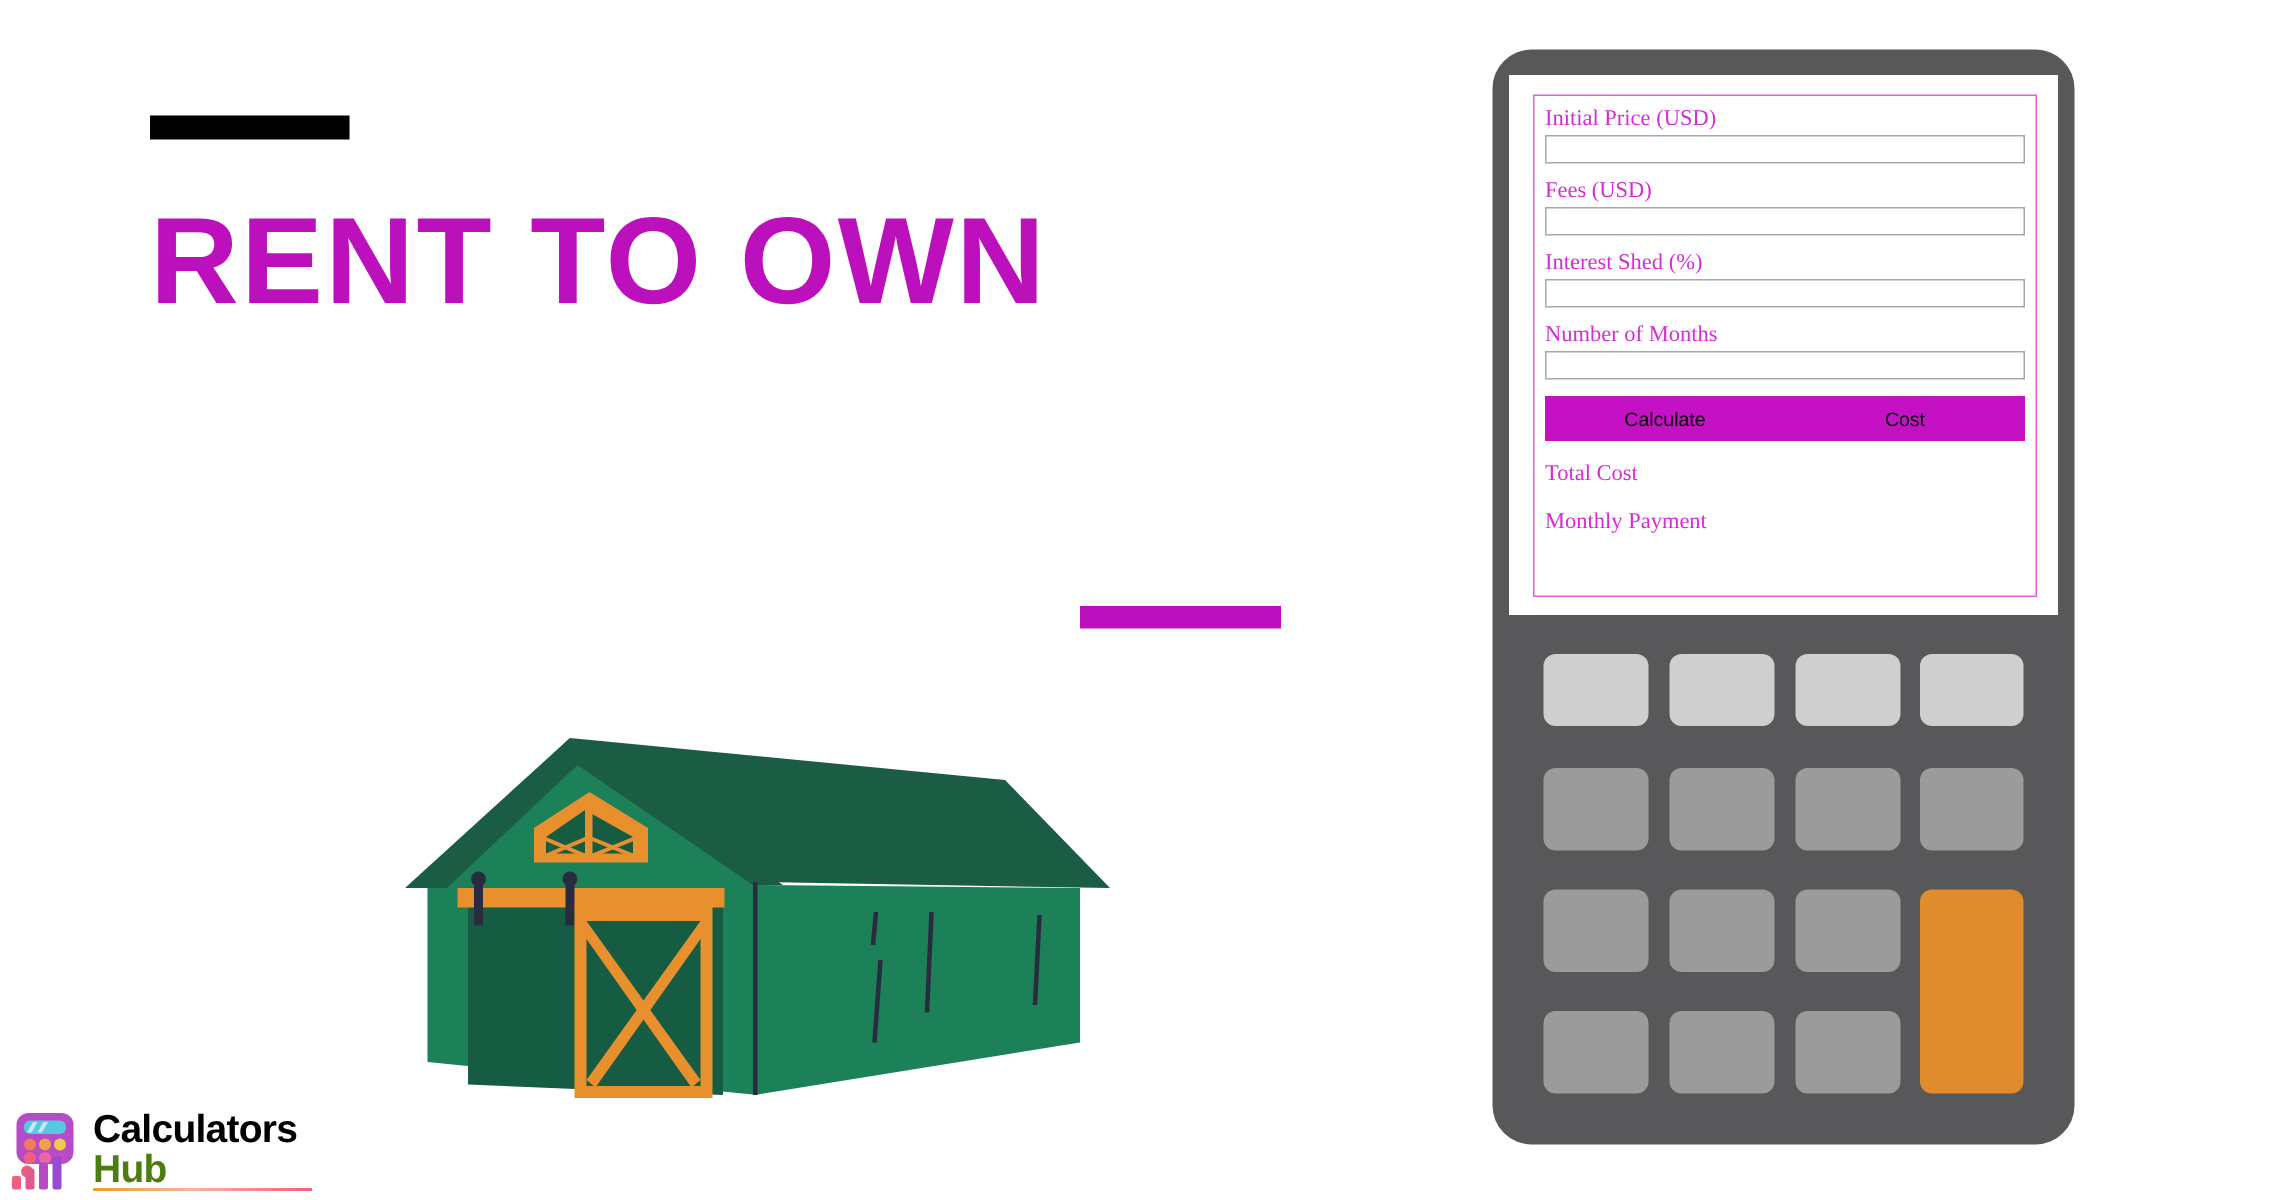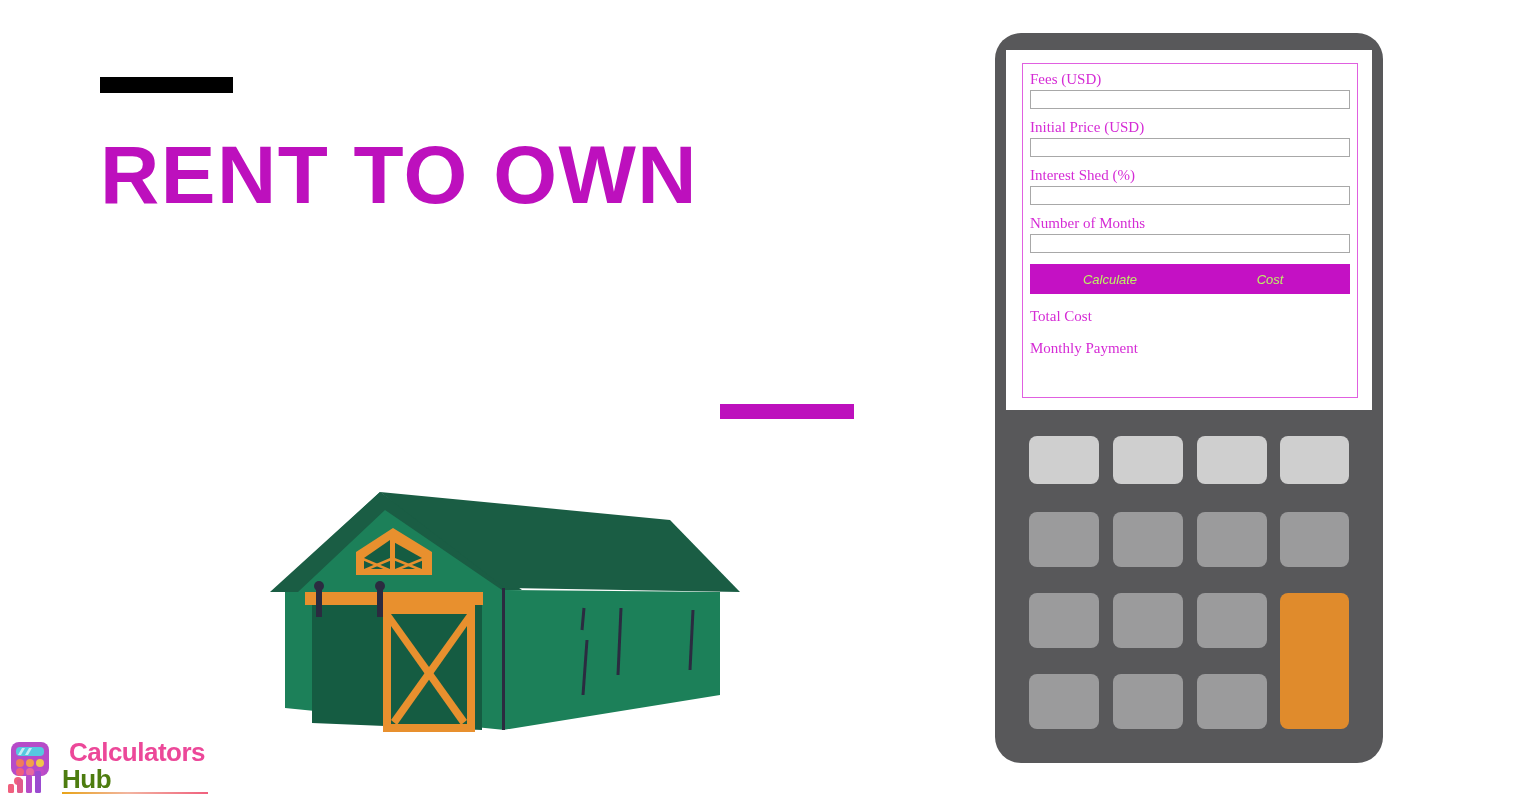--- a/index.html
+++ b/index.html
@@ -79,21 +79,21 @@
     width: 150px;
   }
   .logo-word {
     font-family: "Liberation Sans", sans-serif;
     font-weight: bold;
     font-size: 26px;
     line-height: 27px;
     letter-spacing: -0.5px;
     margin: 0;
   }
-  .logo-word.calculators { color: #ec4899; text-align: center; }
+  .logo-word.calculators { color: #000000; }
   .logo-word.hub { color: #4d7c0f; }
   #logo-underline {
     position: absolute;
     left: 56px; top: 52px;
     width: 146px; height: 2px;
     background: linear-gradient(to right, #E8A317 0%, #F2B5A0 45%, #F0607E 100%);
   }
 
   
   #calculator-device {
@@ -147,26 +147,25 @@
     width: 100%;
     height: 30px;
     background: #C411C4;
     margin-top: 11px;
     margin-bottom: 13px;
   }
   .calc-btn {
     flex: 1;
     border: none;
     background: transparent;
-    color: #bef264;
+    color: #000000;
     font-family: "Liberation Sans", sans-serif;
     font-size: 13px;
     cursor: pointer;
     padding: 0;
-    font-style: italic;
   }
 
   .result-row {
     font-family: "Liberation Serif", serif;
     font-size: 15px;
     color: #D52BD5;
     line-height: 18px;
     margin-bottom: 14px;
   }
 
@@ -306,26 +305,26 @@
 
 </div>
 
 <div id="calculator-device"></div>
 
 <div id="calculator-screen"></div>
 
 <div id="calculator-form">
 
   <div class="field-group">
+    <label class="field-label">Initial Price (USD)</label>
+    <input class="field-input" type="text" placeholder="" style="">
+  </div>
+
+  <div class="field-group">
     <label class="field-label">Fees (USD)</label>
-    <input class="field-input" type="text" placeholder="" style="">
-  </div>
-
-  <div class="field-group">
-    <label class="field-label">Initial Price (USD)</label>
     <input class="field-input" type="text" placeholder="" style="">
   </div>
 
   <div class="field-group">
     <label class="field-label">Interest Shed (%)</label>
     <input class="field-input" type="text" placeholder="" style="">
   </div>
 
   <div class="field-group">
     <label class="field-label">Number of Months</label>

